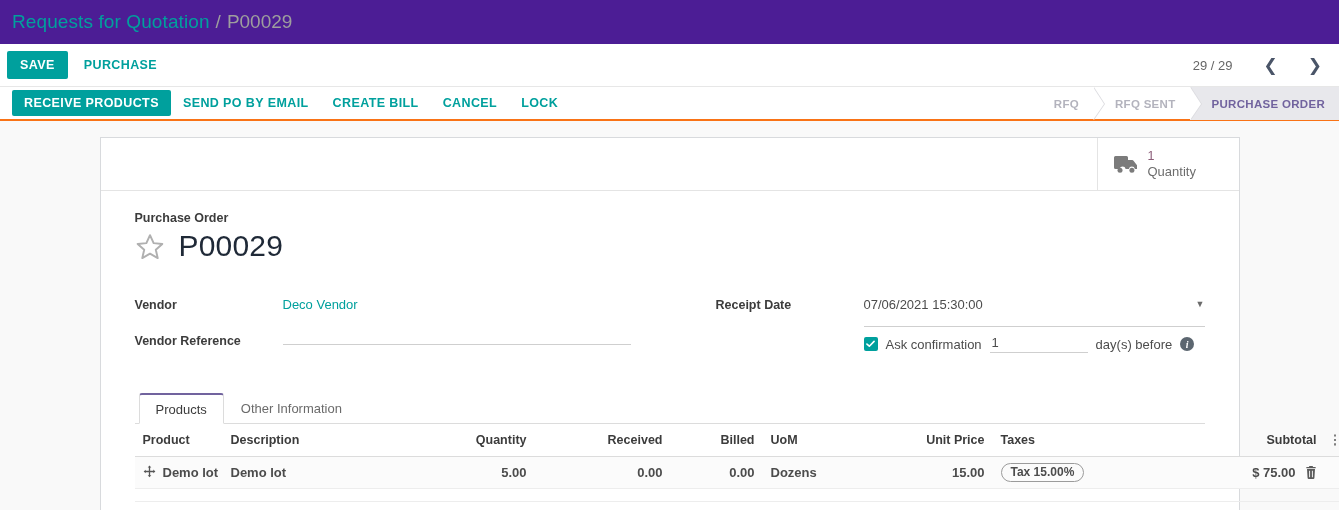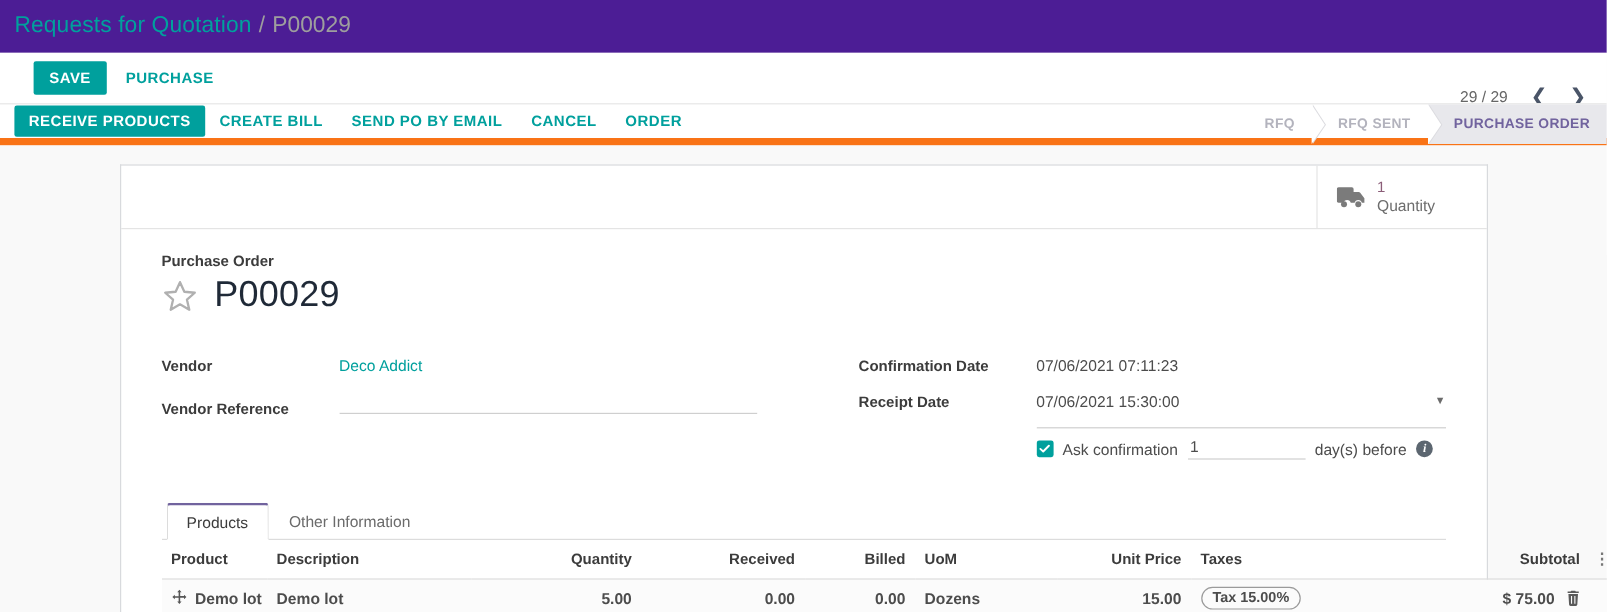--- a/index.html
+++ b/index.html
@@ -21,51 +21,51 @@
   .bc-link {
     font-size: 19px; color: #00a09d; letter-spacing: .1px;
     text-decoration: none; cursor: pointer;
   }
   .bc-sep { font-size: 19px; color: #9e9e9e; margin: 0 6px; }
   .bc-current { font-size: 19px; color: #9e9e9e; }
 
   
   .control-bar {
     height: 42px; background: #ffffff;
-    display: flex; align-items: center; padding: 0 28px;
+    display: flex; align-items: center; padding: 0 7px;
     position: relative;
   }
   .btn-save {
     background: #00a09d; color: #ffffff;
     border: none; border-radius: 2px;
     font-size: 12.5px; font-weight: bold; letter-spacing: .4px;
     padding: 7px 13px; cursor: pointer;
     font-family: "Liberation Sans", sans-serif;
   }
   .btn-discard {
     background: none; border: none; color: #00a09d;
     font-size: 12.5px; font-weight: bold; letter-spacing: .4px;
     padding: 7px 12px; cursor: pointer; margin-left: 4px;
     font-family: "Liberation Sans", sans-serif;
   }
   .pager {
-    position: absolute; right: 8px; top: 15px; height: 42px;
-    display: flex; align-items: center; gap: 0;
+    position: absolute; right: 8px; top: 0; height: 42px;
+    display: flex; align-items: center; gap: 12px;
   }
   .pager-value { font-size: 13px; color: #666666; margin-right: 10px; }
   .pager-btn {
     background: none; border: none; cursor: pointer;
     color: #4a5568; font-size: 17px; line-height: 1;
     padding: 2px 9px; font-family: "Liberation Sans", sans-serif;
   }
 
   
   .action-bar {
     height: 35px; background: #ffffff;
-    border-top: 1px solid #e7e7e7; border-bottom: 6px solid #f97316;
+    border-top: 1px solid #e7e7e7; border-bottom: 2px solid #f97316;
     display: flex; align-items: stretch; position: relative;
   }
   .action-buttons { display: flex; align-items: center; padding-left: 12px; gap: 0; }
   .act-btn {
     background: none; border: none; cursor: pointer;
     color: #00a09d; font-size: 12.5px; font-weight: bold;
     letter-spacing: .4px; padding: 6px 12px;
     font-family: "Liberation Sans", sans-serif;
   }
   .act-btn.primary { background: #00a09d; color: #ffffff; border-radius: 2px; }
@@ -224,24 +224,24 @@
       </button>
       <button class="pager-btn">
         <span>❯</span>
       </button>
     </div>
   </div>
 
   <div class="action-bar">
     <div class="action-buttons">
       <button class="act-btn primary">RECEIVE PRODUCTS</button>
+      <button class="act-btn">SEND PO BY EMAIL</button>
       <button class="act-btn">CREATE BILL</button>
-      <button class="act-btn">SEND PO BY EMAIL</button>
       <button class="act-btn">CANCEL</button>
-      <button class="act-btn">ORDER</button>
+      <button class="act-btn">LOCK</button>
     </div>
 
     <div class="statusbar">
       <div class="stat">
         <span class="arrow-l"></span>
         <span class="arrow-r"></span>
         <span>RFQ</span>
       </div>
       <div class="stat">
         <span class="arrow-l"></span>
@@ -284,33 +284,29 @@
             </svg>
           </span>
           <span class="record-title">P00029</span>
         </div>
 
         <div class="form-cols">
 
           <div class="col">
             <div class="f-row">
               <span class="f-label">Vendor</span>
-              <span class="f-value link">Deco Addict</span>
+              <span class="f-value link">Deco Vendor</span>
             </div>
             <div class="f-row">
               <span class="f-label">Vendor Reference</span>
               <span class="f-input-line"></span>
             </div>
           </div>
 
           <div class="col col-right">
-            <div class="f-row">
-              <span class="f-label">Confirmation Date</span>
-              <span class="f-value">07/06/2021 07:11:23</span>
-            </div>
             <div class="f-row">
               <span class="f-label">Receipt Date</span>
               <span class="f-date-wrap">
                 <span class="f-value">07/06/2021 15:30:00</span>
                 <span class="caret">▼</span>
               </span>
             </div>
 
             <div class="ask-row">
               <span class="cbox">

